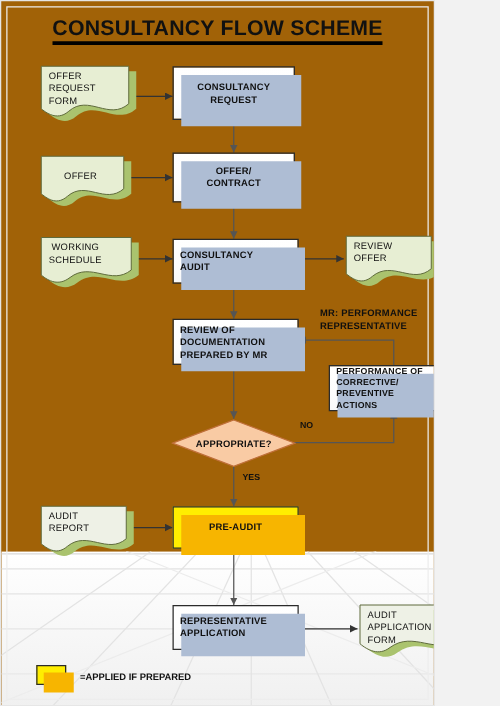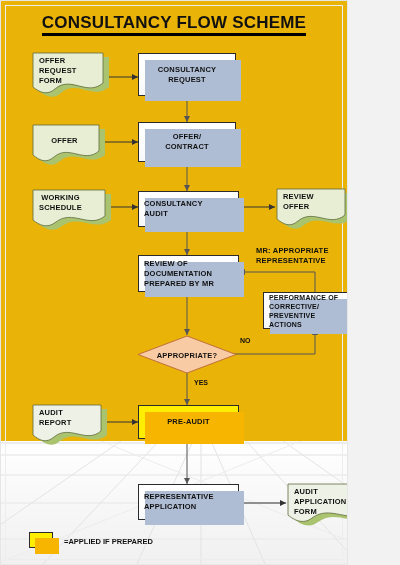--- a/index.html
+++ b/index.html
@@ -5,21 +5,21 @@
   html,body{margin:0;padding:0;}
   body{
     width:400px;height:565px;
     background:#f2f2f2;
     font-family:"Liberation Sans", sans-serif;
     overflow:hidden;
   }
   #stage{
     position:relative;
     width:348px;height:565px;
-    background:#eab308;
+    background:#a16207;
     box-sizing:border-box;
     border:1px solid #e6e6e6;
     overflow:hidden;
   }
   
   #frame{
     position:absolute;left:4px;top:4px;right:4px;bottom:4px;
     border:1px solid #ededed;
     pointer-events:none;
   }
@@ -76,21 +76,21 @@
 
   
   .docshape{
     position:absolute;
     z-index:4;
   }
   .docshape .lbl{
     position:absolute;
     left:8px;top:5px;
     font-size:7.5px;
-    font-weight:bold;
+    font-weight:normal;
     line-height:10px;
     color:#101010;
     letter-spacing:.2px;
     z-index:3;
   }
   .docshape.center .lbl{
     left:0;right:0;text-align:center;top:50%;
     transform:translateY(-60%);
   }
   .docshape svg{position:absolute;left:0;top:0;}
@@ -279,21 +279,21 @@
 
   <div class="docshape" style="left:274px;top:186px;width:68px;height:38px;">
     <svg width="78" height="46" viewBox="0 0 78 46" xmlns="http://www.w3.org/2000/svg">
       <path d="M8,6 L76,6 L76,32 C61,45 45,25 29,38 C21,45 14,41 8,36 Z" fill="#aac36e"></path>
       <path d="M2,2 L70,2 L70,28 C55,41 39,21 23,34 C15,41 8,37 2,32 Z" fill="#e7eed3" stroke="#5f6b3c" stroke-width="0.8"></path>
     </svg>
     <div class="lbl" style="white-space:pre-line;">REVIEW
 OFFER</div>
   </div>
 
-  <div class="note" style="left:255px;top:245px;white-space:pre-line;">MR: APPROPRIATE
+  <div class="note" style="left:255px;top:245px;white-space:pre-line;">MR: PERFORMANCE
 REPRESENTATIVE</div>
 
   <div class="proc" style="left:137px;top:254px;width:101px;height:37px;">
     <span style="white-space:pre-line;">REVIEW OF
 DOCUMENTATION
 PREPARED BY MR</span>
   </div>
 
   <div class="proc" style="left:262px;top:291px;width:104px;height:37px;">
     <span style="white-space:pre-line;line-height:9px;font-size:7px;">PERFORMANCE OF

